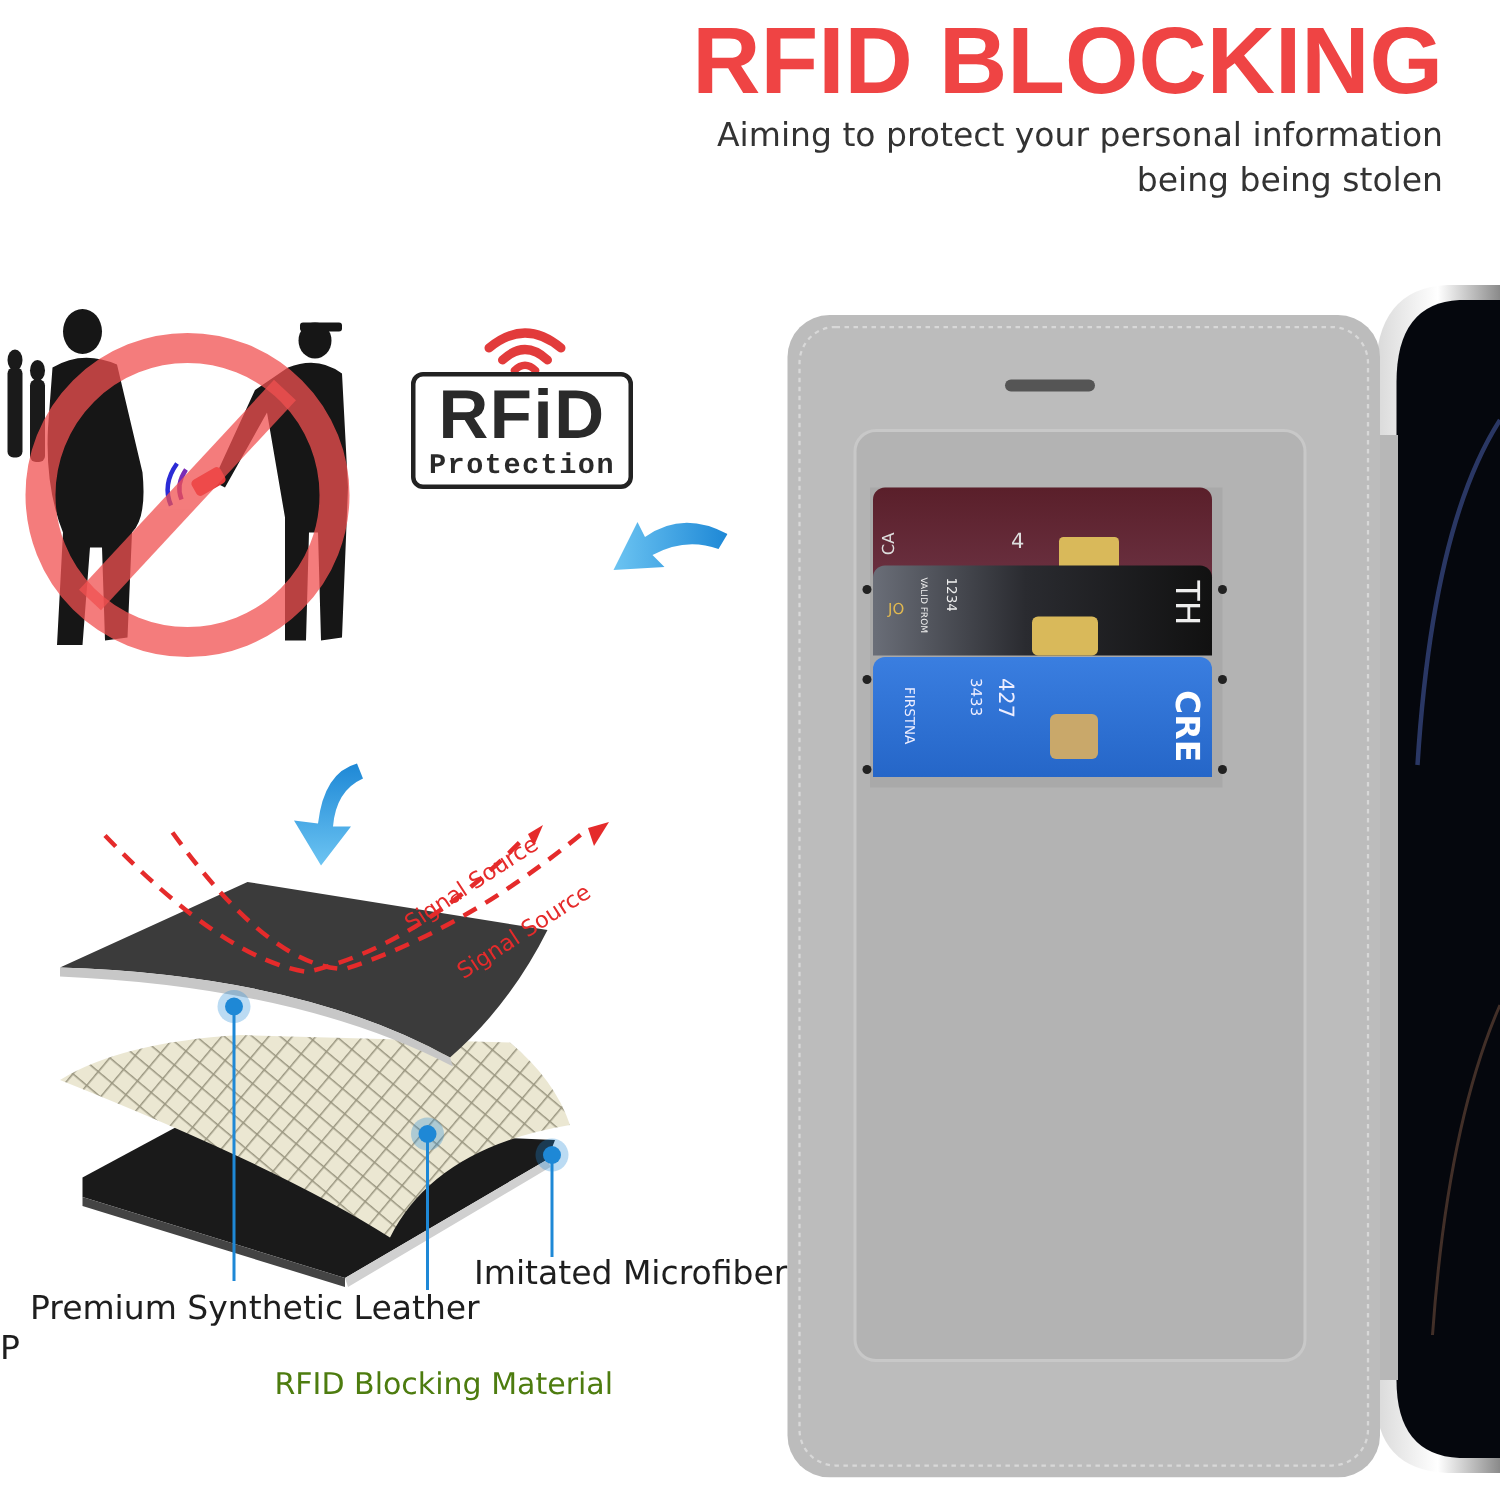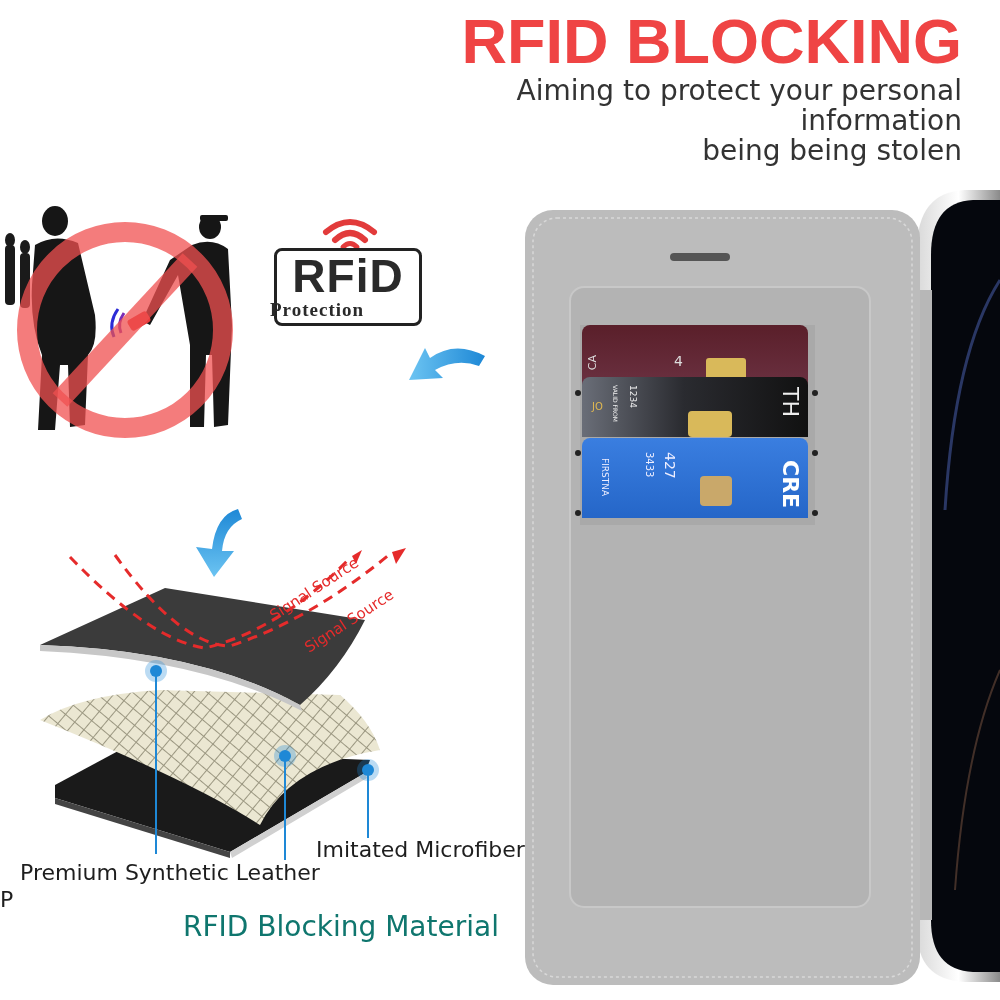--- a/index.html
+++ b/index.html
@@ -1,35 +1,35 @@
 <!DOCTYPE html>
 <html><head>
   <meta charset="utf-8">
   <style>
     html, body { margin:0; padding:0; background:#ffffff; }
     body { width:1000px; height:1000px; position:relative; overflow:hidden; font-family:"DejaVu Sans", sans-serif; }
     .abs { position:absolute; }
 
     
     .title { right:38px; top:6px; font-family:"Liberation Sans", sans-serif; font-weight:bold; font-size:63px; color:#ef4444; letter-spacing:0px; line-height:70px; }
-    .subtitle { right:38px; top:76px; text-align:right; font-family:"DejaVu Sans", sans-serif; font-size:28px; line-height:30px; color:#333; width:560px; }
+    .subtitle { right:38px; top:76px; text-align:right; font-family:"DejaVu Sans", sans-serif; font-size:22px; line-height:30px; color:#333; width:560px; }
 
     
     .scene { left:0; top:205px; width:240px; height:240px; }
 
     
     .badge { left:270px; top:218px; width:160px; height:115px; }
     .badge-box { left:4px; top:30px; width:148px; height:78px; border:3px solid #222; border-radius:8px; box-sizing:border-box; background:#fff; }
     .badge-rfid { left:0; top:34px; width:156px; text-align:center; font-family:"Liberation Sans", sans-serif; font-weight:bold; font-size:46px; line-height:48px; color:#2a2a2a; letter-spacing:1px; }
-    .badge-prot { left:0; top:82px; width:156px; font-family:Liberation Serif, serif; font-weight:bold; font-size:19px; line-height:20px; color:#2a2a2a; letter-spacing:1px; }
+    .badge-prot { left:0; top:82px; width:156px; text-align:center; font-family:Liberation Mono, monospace; font-weight:bold; font-size:19px; line-height:20px; color:#2a2a2a; letter-spacing:1px; }
 
     
     .layers { left:40px; top:520px; width:460px; height:340px; }
     .label { font-family:"DejaVu Sans", sans-serif; font-size:22px; color:#1e1e1e; white-space:nowrap; }
-    .label-blue { color:#0f766e; font-size:28px; }
+    .label-blue { color:#4d7c0f; font-size:20px; }
 
     
     .case { left:520px; top:205px; width:420px; height:780px; }
   </style>
 </head>
 <body>
 
 <div class="abs title">RFID BLOCKING</div>
 <div class="abs subtitle">
   <div>Aiming to protect your personal information</div>

